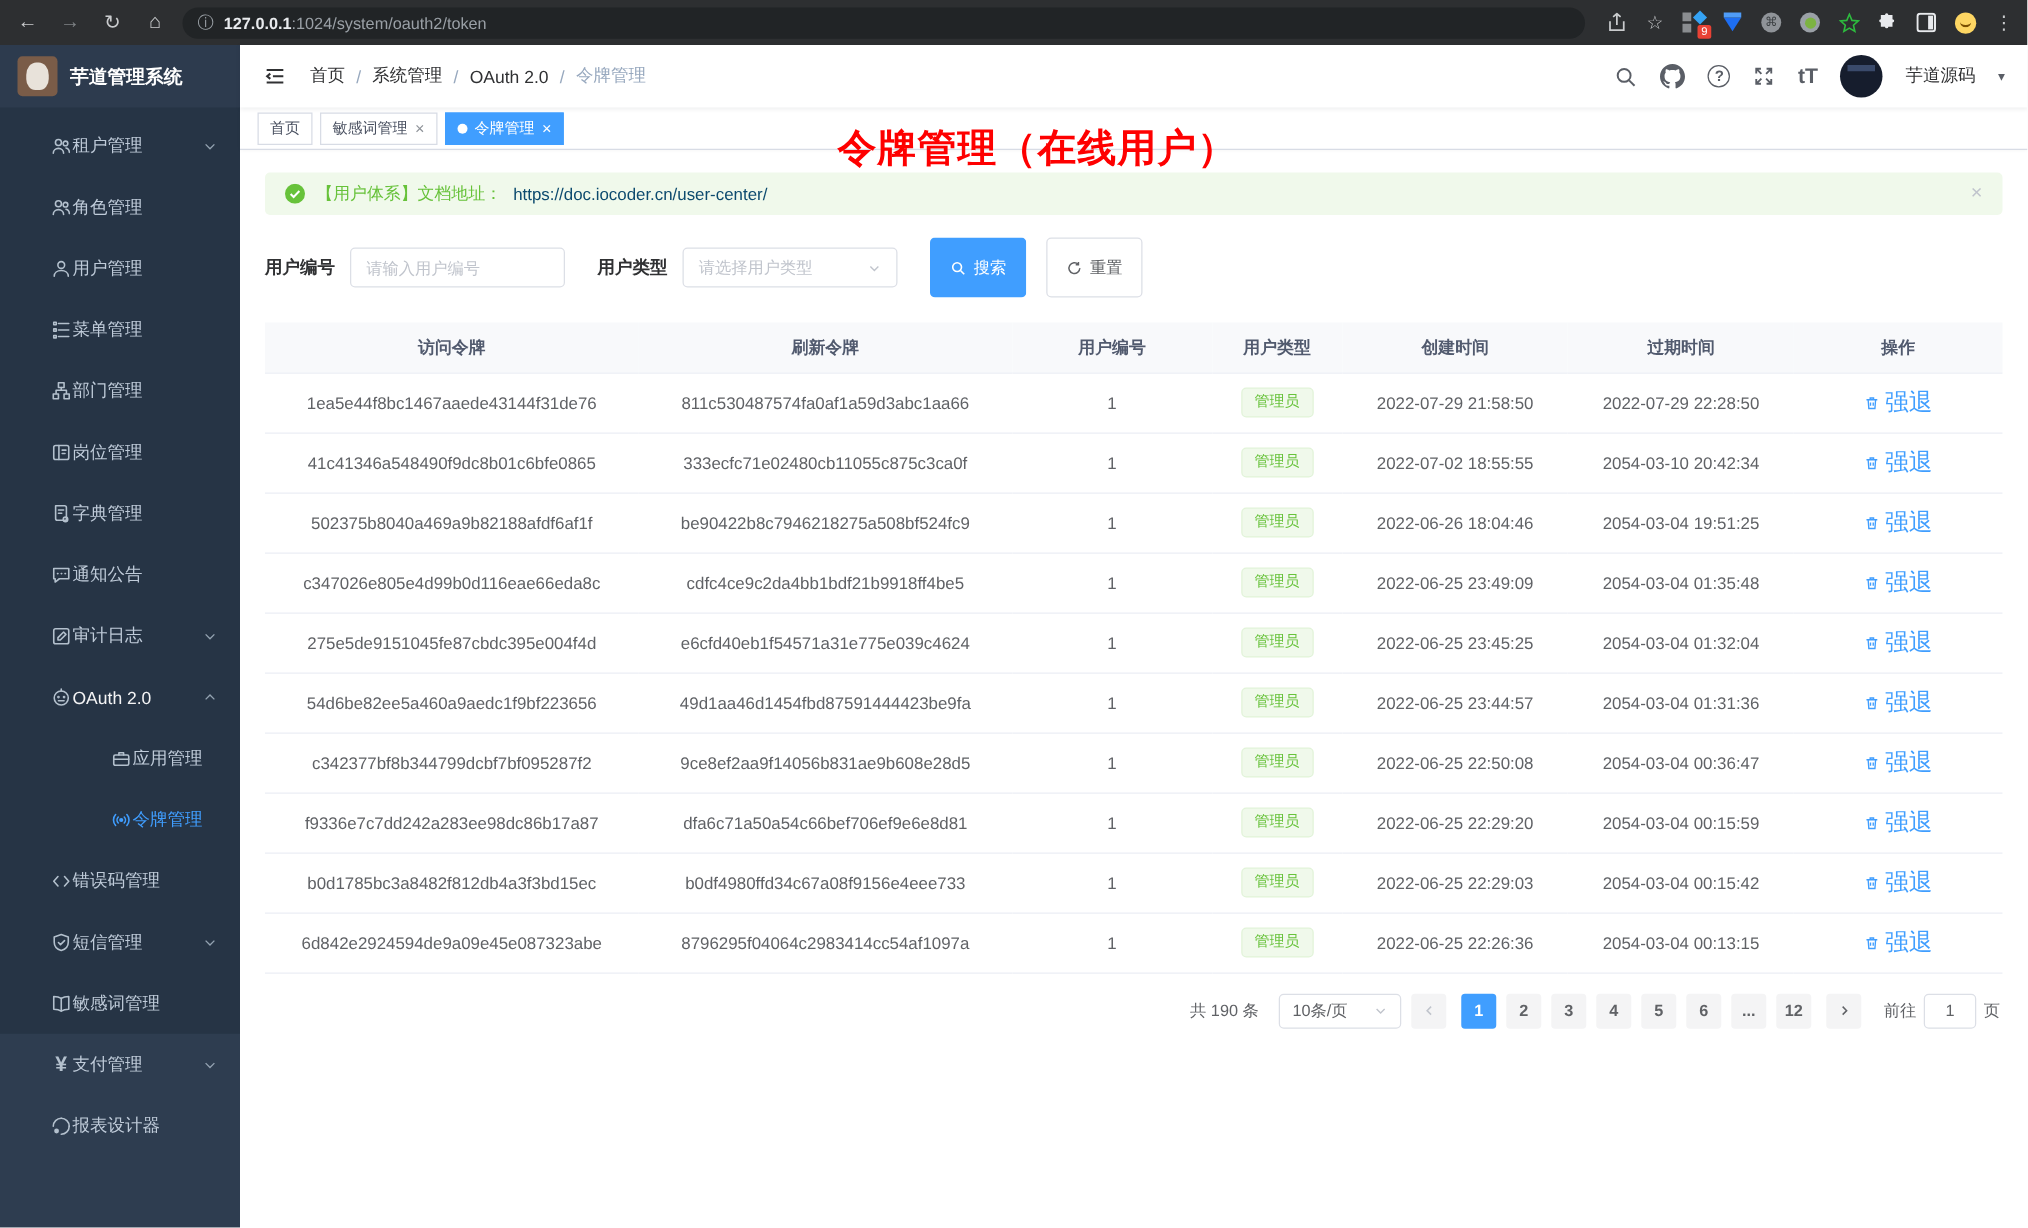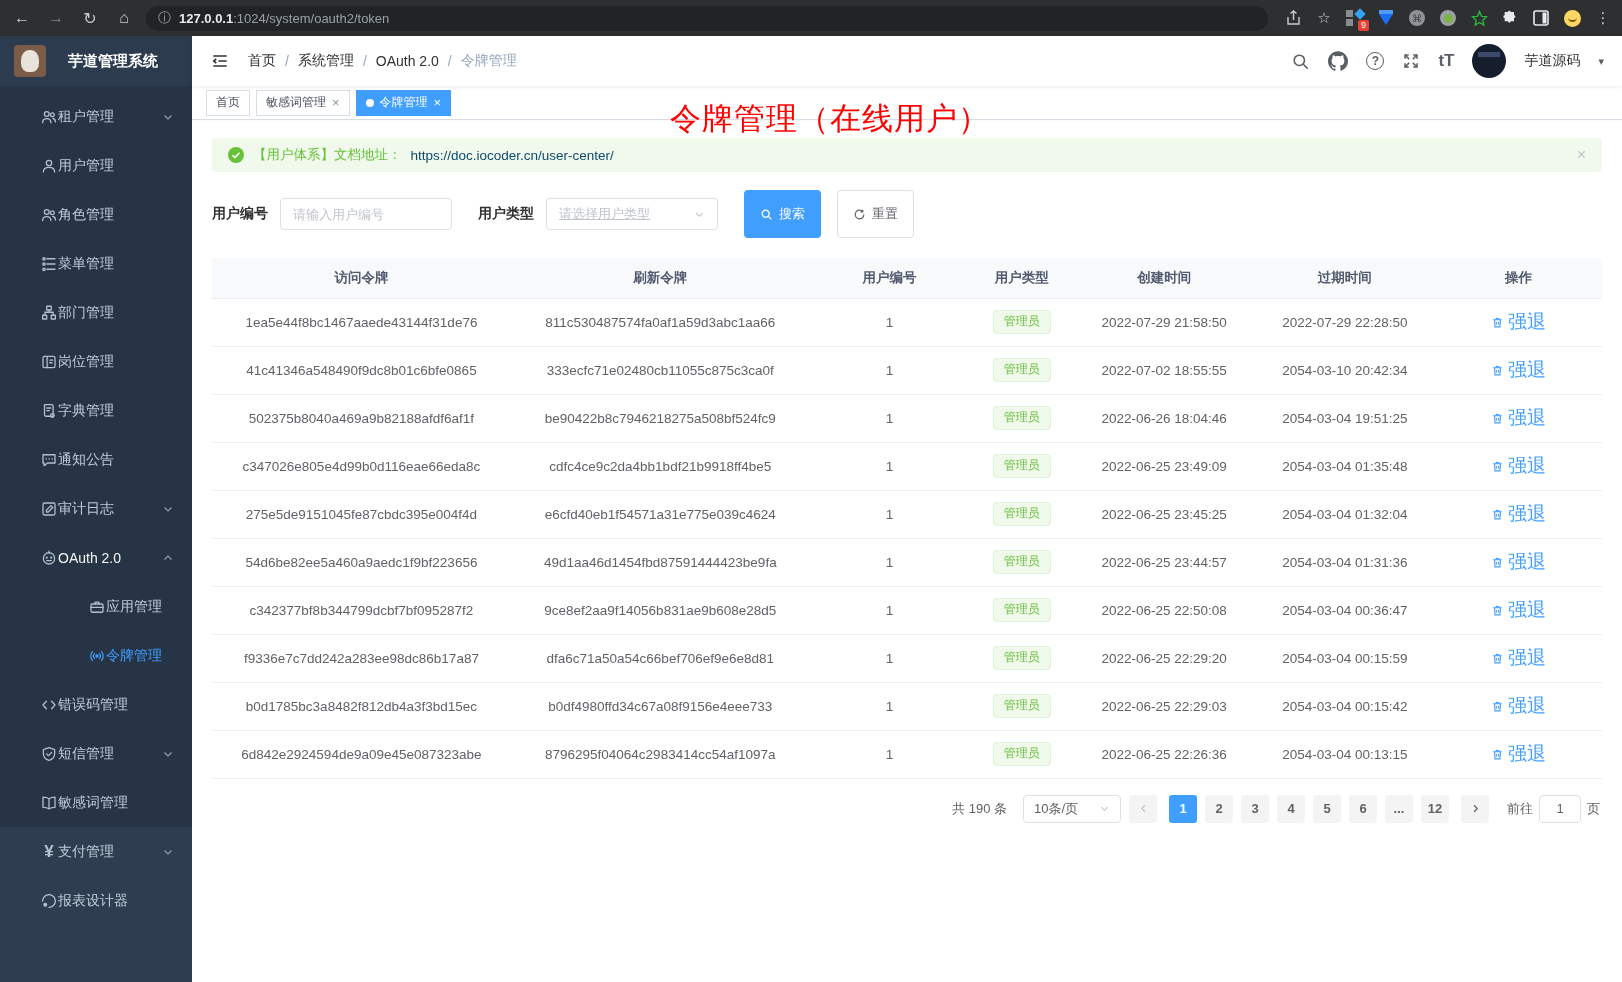--- a/index.html
+++ b/index.html
@@ -36,21 +36,21 @@
   .emoji { width:17px; height:17px; border-radius:50%; background:#fdd663; position:relative; }
   .emoji::after{ content:""; position:absolute; left:4px; top:6px; width:9px; height:4px;
     border-bottom:2px solid #7a4f01; border-radius:0 0 8px 8px;}
   svg.ic { display:block; }
 
   
   .app { display:flex; height:946px; }
   .sidebar { width:192px; background:#263445; color:#bfcbd9; display:flex;
     flex-direction:column; flex-shrink:0; }
   .logo-row { height:50px; background:#2d3b4e; display:flex; align-items:center;
-    gap:22px; padding:15px 14px; }
+    gap:10px; padding:15px 14px; }
   .logo-img { width:32px; height:32px; border-radius:4px; background:#7a5c48;
     position:relative; overflow:hidden; flex-shrink:0;}
   .logo-img::after { content:""; position:absolute; left:7px; top:5px; width:18px;
     height:22px; background:#e8e2da; border-radius:45% 45% 40% 40%; }
   .logo-title { color:#fff; font-size:15px; font-weight:700; white-space:nowrap; }
   .menu { flex:1; display:flex; flex-direction:column; padding-top:6px; }
   .side-item { height:49px; display:flex; align-items:center; 
     padding-left:40px; font-size:14px; cursor:pointer; flex-shrink:0; }
   .side-item .s-ic { width:18px; height:18px; color:#b3c0cd; display:flex;
     align-items:center; justify-content:center; }
@@ -90,40 +90,40 @@
     border-bottom:1px solid #d8dce5; box-shadow:0 1px 3px rgba(0,0,0,.04); background:#fff; }
   .tag { height:26px; display:flex; align-items:center; gap:6px; padding:0 9px;
     border:1px solid #d8dce5; background:#fff; color:#495060; font-size:12px; cursor:pointer; }
   .tag .dot { width:8px; height:8px; border-radius:50%; background:#fff; display:none; }
   .tag .x { font-size:13px; color:#8f9399; }
   .tag.active { background:#409eff; border-color:#409eff; color:#fff; }
   .tag.active .dot { display:block; }
   .tag.active .x { color:#fff; }
 
   
-  .annotation { position:absolute; left:478px; top:62px; font-size:31px; font-weight:400;
+  .annotation { position:absolute; left:478px; top:62px; font-size:31px; font-weight:700;
     z-index:10; letter-spacing:1px; white-space:nowrap; }
 
   
   .content { padding:18px 20px 0 20px; flex:1; overflow:hidden; }
   .alert { height:34px; background:#f0f9eb; border-radius:4px; display:flex;
     align-items:center; gap:9px; padding:0 16px; font-size:13.5px; color:#67c23a;
     margin-bottom:18px; }
   .alert a { color:#0c4a6e; text-decoration:none; cursor:pointer; }
   .alert .close { margin-left:auto; color:#c0c4cc; font-size:16px; cursor:pointer; }
 
   .filters { display:flex; align-items:center; margin-bottom:20px; font-size:14px; }
   .f-label { font-weight:700; color:#303133; margin-right:12px; }
   .f-input { width:172px; height:32px; border:1px solid #dcdfe6; border-radius:4px;
     padding:0 12px; font-size:13px; color:#606266; outline:none; margin-right:26px;
     font-family:inherit; }
   .f-input::placeholder { color:#c0c4cc; }
   .f-select { width:172px; height:32px; border:1px solid #dcdfe6; border-radius:4px;
     padding:0 12px; display:flex; align-items:center; color:#c0c4cc; font-size:13px;
-    margin-right:26px; cursor:pointer;text-decoration:underline; }
+    margin-right:26px; cursor:pointer; }
   .f-select .chev { margin-left:auto; color:#c0c4cc; display:flex; }
   .btn { height:48px; border-radius:4px; display:inline-flex; align-items:center;
     gap:6px; padding:0 15px; font-size:13px; cursor:pointer; border:1px solid transparent; }
   .btn-primary { background:#409eff; color:#fff; }
   .btn-plain { background:#fff; border-color:#dcdfe6; color:#606266; margin-left:16px; }
 
   table { width:100%; border-collapse:collapse; table-layout:fixed; text-align:center; }
   thead th { background:#f8f9fb; height:40px; font-size:13.5px; font-weight:700;
     color:#515a6e; border-bottom:1px solid #ebeef5; }
   tbody td { height:48px; font-size:13.5px; color:#606266; border-bottom:1px solid #ebeef5; }
@@ -228,36 +228,36 @@
           <span>租户管理</span>
           <span class="arrow">
             <svg width="12" height="12" viewBox="0 0 24 24" fill="none" stroke="currentColor" stroke-width="2.2">
               <path d="M5 9l7 7 7-7"></path>
             </svg>
           </span>
         </div>
         <div class="side-item">
           <span class="s-ic">
             <svg width="18" height="18" viewBox="0 0 24 24" fill="none" stroke="currentColor" stroke-width="1.7" stroke-linecap="round" stroke-linejoin="round">
-              <circle cx="12" cy="8" r="3.6"></circle>
-              <path d="M4.5 20c0-3.8 3.2-6.2 7.5-6.2s7.5 2.4 7.5 6.2"></path>
-            </svg>
-          </span>
-          <span>用户管理</span>
-        </div>
-        <div class="side-item">
-          <span class="s-ic">
-            <svg width="18" height="18" viewBox="0 0 24 24" fill="none" stroke="currentColor" stroke-width="1.7" stroke-linecap="round" stroke-linejoin="round">
               <circle cx="9" cy="8" r="3.2"></circle>
               <path d="M3.5 19.5c0-3.2 2.4-5.2 5.5-5.2s5.5 2 5.5 5.2"></path>
               <circle cx="16.5" cy="9" r="2.5"></circle>
               <path d="M17 13.8c2.3.4 3.6 2.2 3.6 4.7"></path>
             </svg>
           </span>
           <span>角色管理</span>
+        </div>
+        <div class="side-item">
+          <span class="s-ic">
+            <svg width="18" height="18" viewBox="0 0 24 24" fill="none" stroke="currentColor" stroke-width="1.7" stroke-linecap="round" stroke-linejoin="round">
+              <circle cx="12" cy="8" r="3.6"></circle>
+              <path d="M4.5 20c0-3.8 3.2-6.2 7.5-6.2s7.5 2.4 7.5 6.2"></path>
+            </svg>
+          </span>
+          <span>用户管理</span>
         </div>
         <div class="side-item">
           <span class="s-ic">
             <svg width="18" height="18" viewBox="0 0 24 24" fill="none" stroke="currentColor" stroke-width="1.7" stroke-linecap="round" stroke-linejoin="round">
               <path d="M9 5h11M9 12h11M9 19h11"></path>
               <rect x="4" y="3.8" width="2.6" height="2.6"></rect>
               <rect x="4" y="10.8" width="2.6" height="2.6"></rect>
               <rect x="4" y="17.8" width="2.6" height="2.6"></rect>
             </svg>
           </span>

